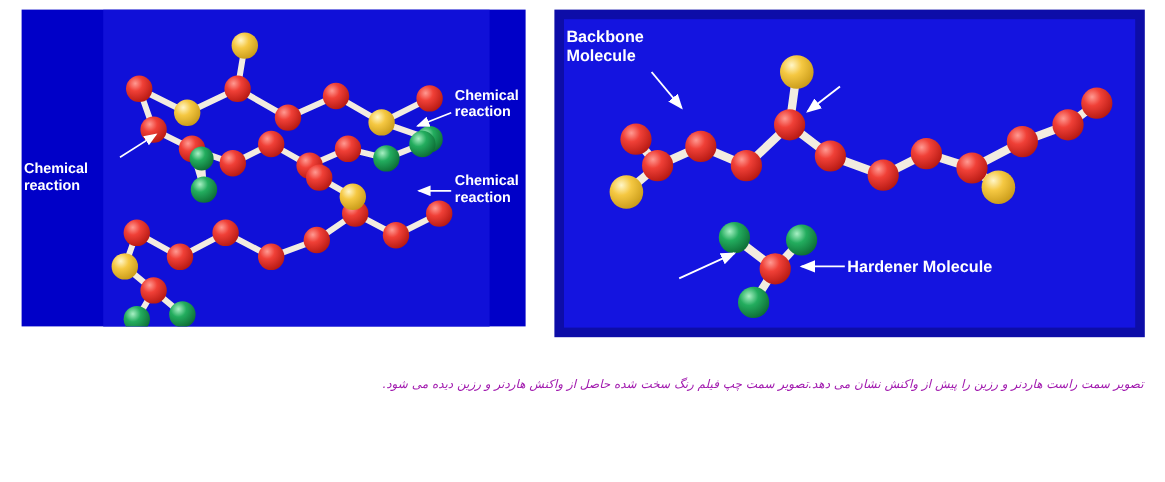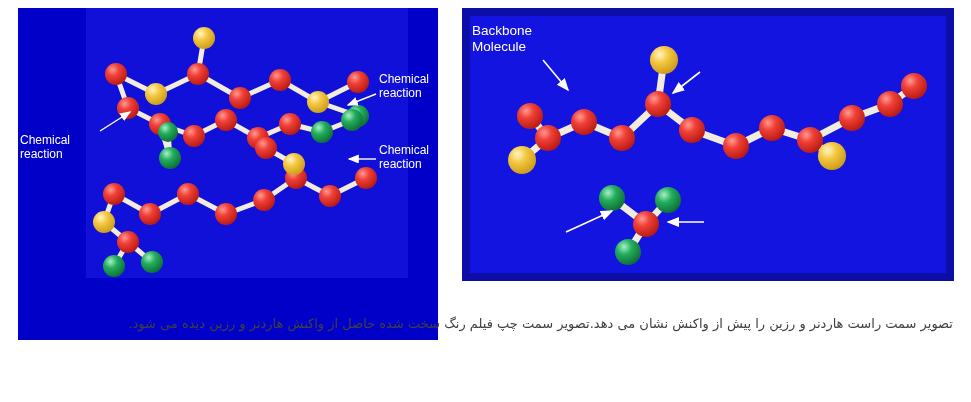--- a/index.html
+++ b/index.html
@@ -15,26 +15,27 @@
     position: relative;
   }
   #stage {
     position: relative;
     width: 971px;
     height: 402px;
   }
   .figure {
     position: absolute;
     overflow: hidden;
+    font-weight: bold;
   }
   #figure-left {
     left: 18px;
     top: 8px;
     width: 420px;
-    height: 332px;
+    height: 264px;
     background: #0000c8;
   }
   #figure-right {
     left: 462px;
     top: 8px;
     width: 492px;
     height: 273px;
     background: #0d0da8;
   }
   .inner-panel {
@@ -59,24 +60,25 @@
     left: 0;
     top: 0;
   }
   .caption {
     position: absolute;
     left: 18px;
     top: 312px;
     width: 935px;
     direction: rtl;
     text-align: justify;
-    font-size: 13px;
+    font-size: 10px;
     line-height: 1.85;
-    color: #404040;
+    color: #a21caf;
     font-family: "DejaVu Sans", sans-serif;
+    font-style: italic;
   }
   .lbl {
     position: absolute;
     color: #ffffff;
     font-size: 12px;
     line-height: 1.18;
     white-space: pre-line;
     font-family: "Liberation Sans", sans-serif;
   }
   .lbl-r {
@@ -276,16 +278,17 @@
       <g stroke="#ffffff" stroke-width="1.6" fill="none">
         <line x1="81" y1="52" x2="106" y2="82" marker-end="url(#arrowW2)"></line>
         <line x1="238" y1="64" x2="211" y2="85" marker-end="url(#arrowW2)"></line>
         <line x1="242" y1="214" x2="206" y2="214" marker-end="url(#arrowW2)"></line>
         <line x1="104" y1="224" x2="150" y2="203" marker-end="url(#arrowW2)"></line>
       </g>
     </svg>
 
     <div class="lbl-r" style="left:10px; top:15px;">Backbone
 Molecule</div>
+    <div class="lbl-r" style="left:244px; top:207px;">Hardener Molecule</div>
   </div>
 
   <div class="caption">تصویر سمت راست هاردنر و رزین را پیش از واکنش نشان می دهد.تصویر سمت چپ فیلم رنگ سخت شده حاصل از واکنش هاردنر و رزین دیده می شود.</div>
 </div>
 
 </body></html>

